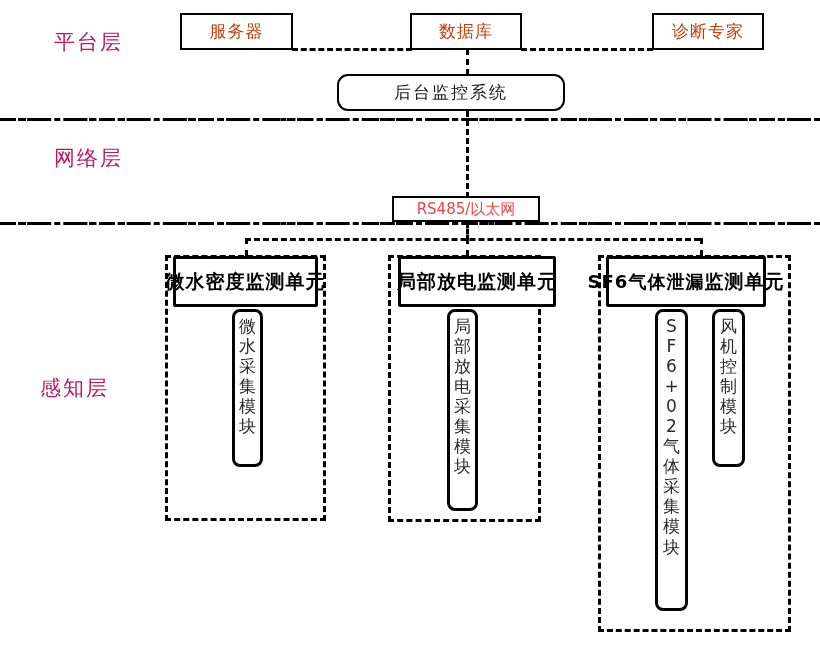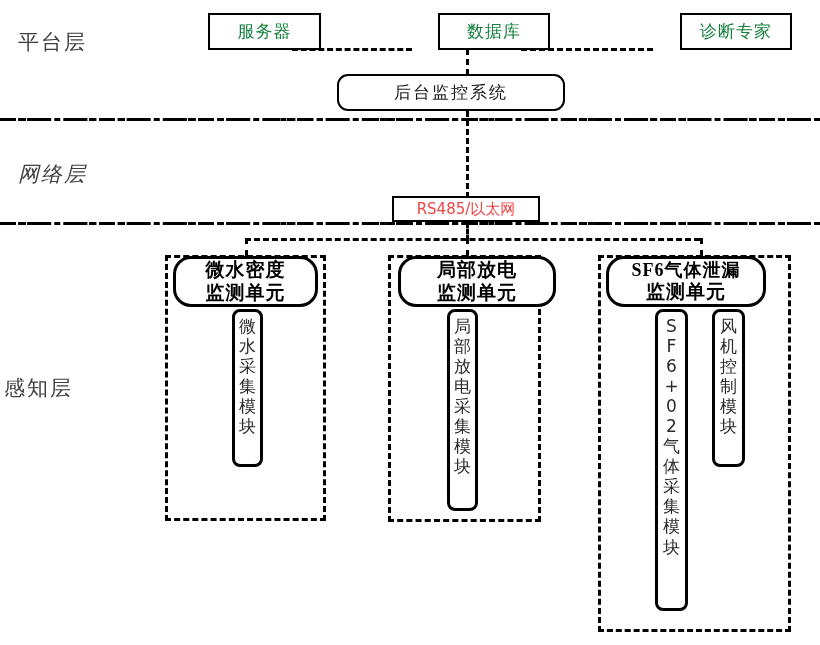--- a/index.html
+++ b/index.html
@@ -34,38 +34,38 @@
     width: 820px;
     height: 3px;
   }
 
   
   .layer-label {
     position: absolute;
     font-family: "DejaVu Sans", "Liberation Sans", sans-serif;
     font-size: 21px;
     letter-spacing: 2px;
-    color: #404040;
+    color: #be185d;
     white-space: nowrap;
+    margin-left: 36px;
   }
 
   
   .rect-box {
     position: absolute;
     box-sizing: border-box;
     border: 2px solid #000;
     background: #fff;
     display: flex;
     align-items: center;
     justify-content: center;
     font-size: 17px;
     letter-spacing: 1px;
-    color: #15803d;
+    color: #c2410c;
     z-index: 5;
-    margin-left: 28px;
   }
 
   
   .round-box {
     position: absolute;
     box-sizing: border-box;
     border: 2px solid #000;
     border-radius: 11px;
     background: #fff;
     display: flex;
@@ -99,33 +99,32 @@
     border: 3px dashed #000;
     background: transparent;
     z-index: 2;
   }
 
   
   .unit-head {
     position: absolute;
     box-sizing: border-box;
     border: 3px solid #000;
-    border-radius: 18px;
-    background: #fff;
-    display: flex;
-    flex-direction: column;
+    border-radius: 2px;
+    background: #fff;
+    display: flex;
+    flex-direction: row;
     align-items: center;
     justify-content: center;
     font-size: 19px;
     font-weight: bold;
     letter-spacing: 1px;
     line-height: 1.18;
     color: #000;
     z-index: 6;
-    font-family: Liberation Serif, serif;
   }
   .unit-head span { display: block; white-space: nowrap; }
   .unit-head .sf6head { font-size: 18px; }
 
   
   .vmodule {
     position: absolute;
     box-sizing: border-box;
     border: 3px solid #000;
     border-radius: 8px;
@@ -161,21 +160,21 @@
     z-index: 3;
   }
 </style>
 </head>
 <body>
 
 <div id="canvas">
 
   <div class="layer-label" style="left:18px; top:28px;">平台层</div>
 
-  <div class="layer-label" style="left:18px; top:160px;font-style:italic;">网络层</div>
+  <div class="layer-label" style="left:18px; top:144px;">网络层</div>
 
   <div class="layer-label" style="left:4px; top:374px;">感知层</div>
 
   <div class="rect-box" style="left:180px; top:13px; width:113px; height:37px;">服务器</div>
 
   <div class="rect-box" style="left:652px; top:13px; width:112px; height:37px;">诊断专家</div>
 
   <div class="rect-box" style="left:410px; top:13px; width:112px; height:37px;">数据库</div>
 
   <div class="h-dash" style="left:292px; top:48px; width:120px;"></div>

